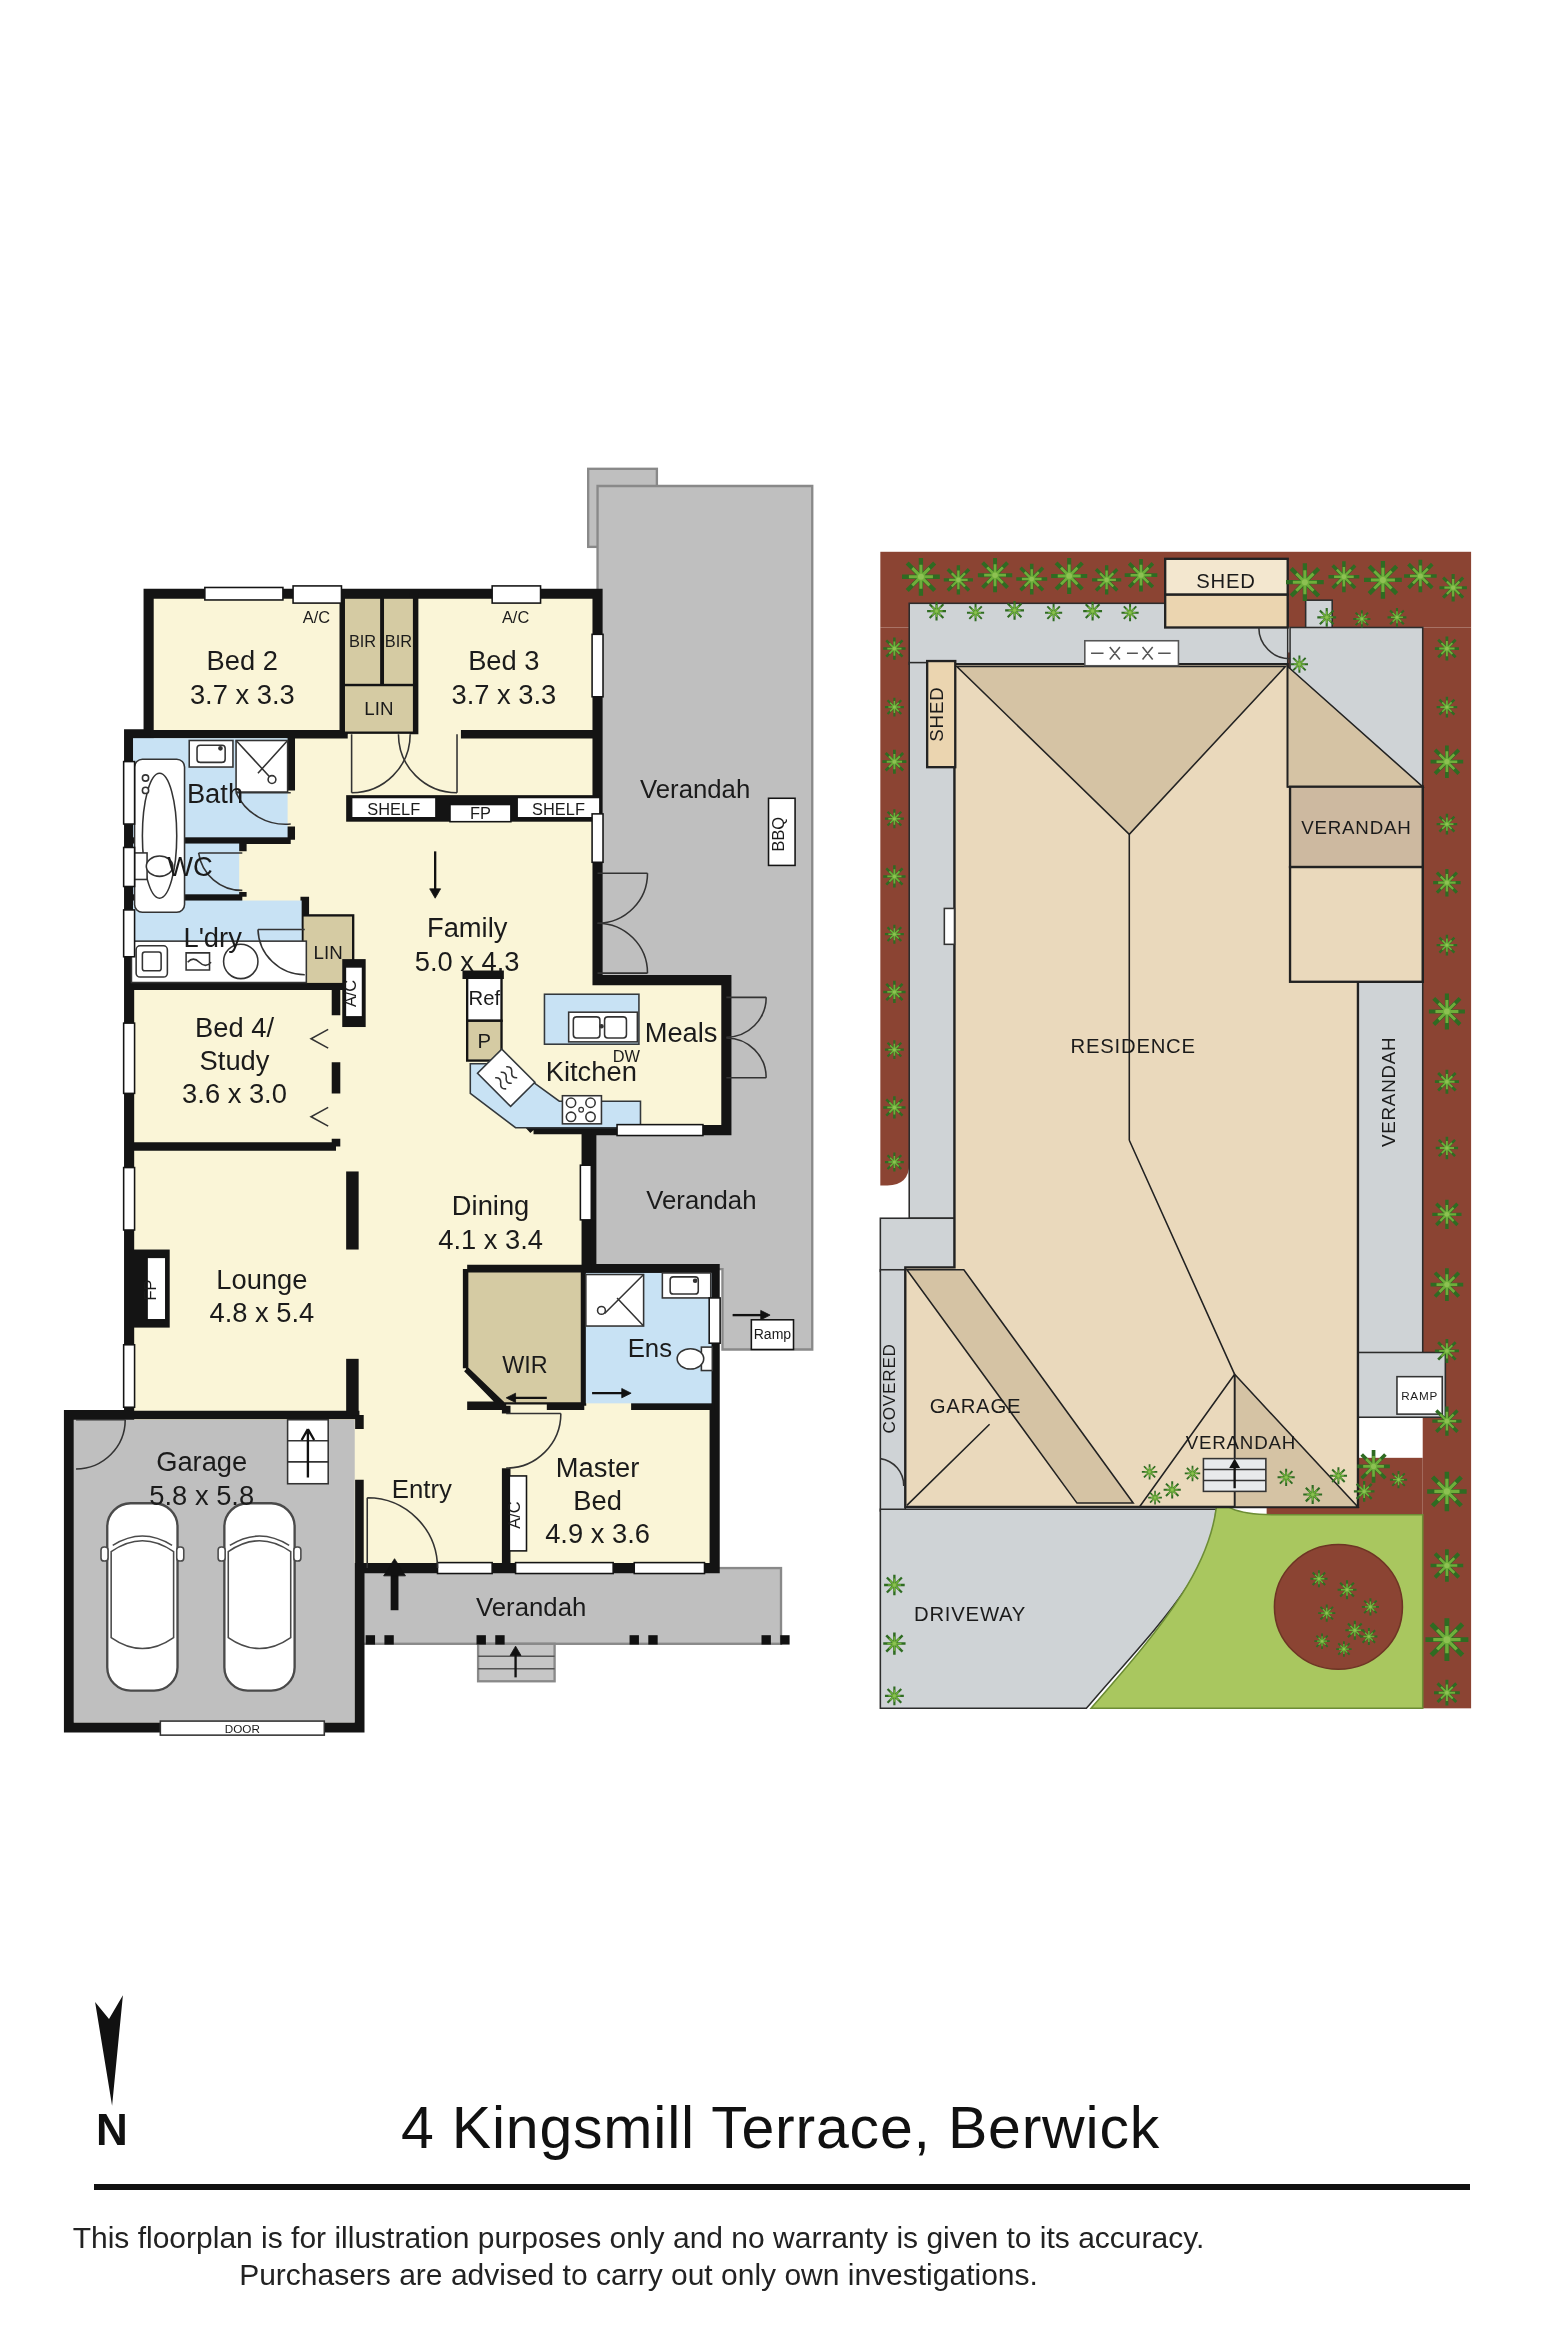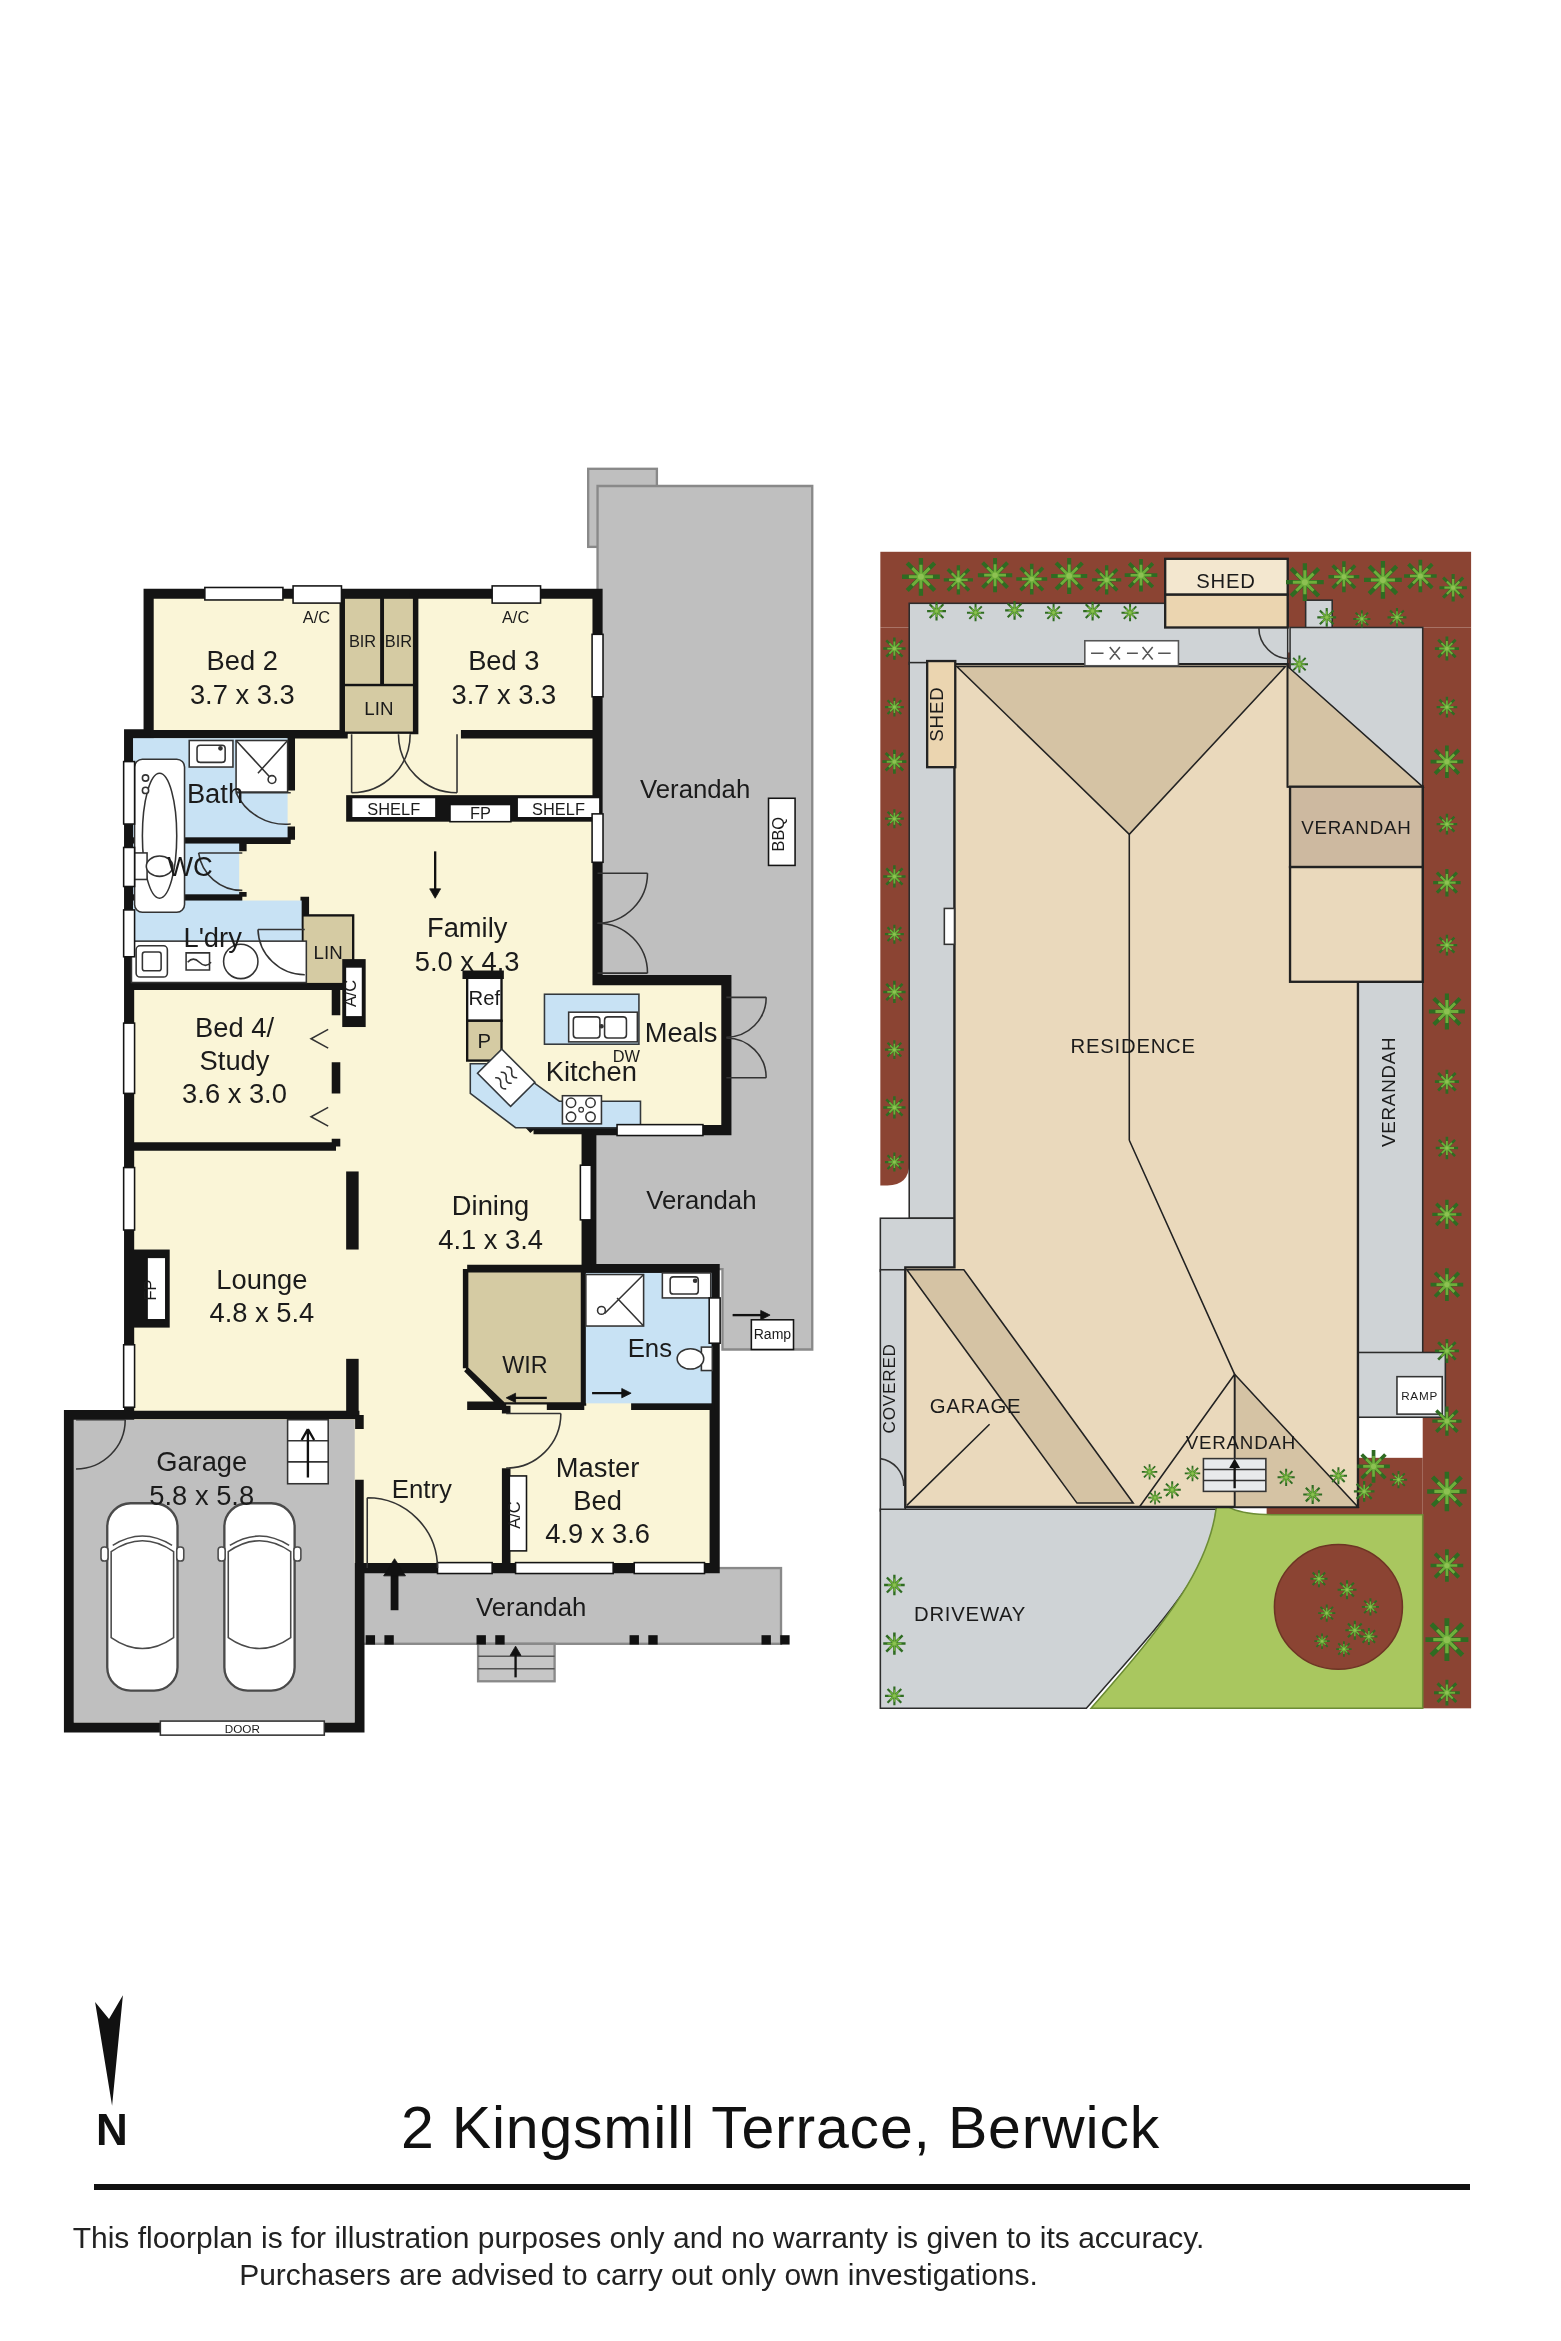--- a/index.html
+++ b/index.html
@@ -441,17 +441,17 @@
     <text x="1590" y="1856" font-size="24">VERANDAH</text>
     <text x="1819" y="1793" font-size="15">RAMP</text>
     <text x="1243" y="2076">DRIVEWAY</text>
   </g>
 </svg>
 
 <svg class="abs" style="left:92px;top:1992px;width:34px;height:116px" viewBox="0 0 44 148">
   <polygon points="4,12 22,34 40,3 26,146" fill="#111"></polygon>
 </svg>
 <div class="abs north-n">N</div>
-<div class="abs title">2 Kingsmill Terrace, Berwick</div>
+<div class="abs title">4 Kingsmill Terrace, Berwick</div>
 <div class="abs rule"></div>
 <div class="abs disc d1">This floorplan is for illustration purposes only and no warranty is given to its accuracy.</div>
 <div class="abs disc d2">Purchasers are advised to carry out only own investigations.</div>
 
 
 </body></html>

